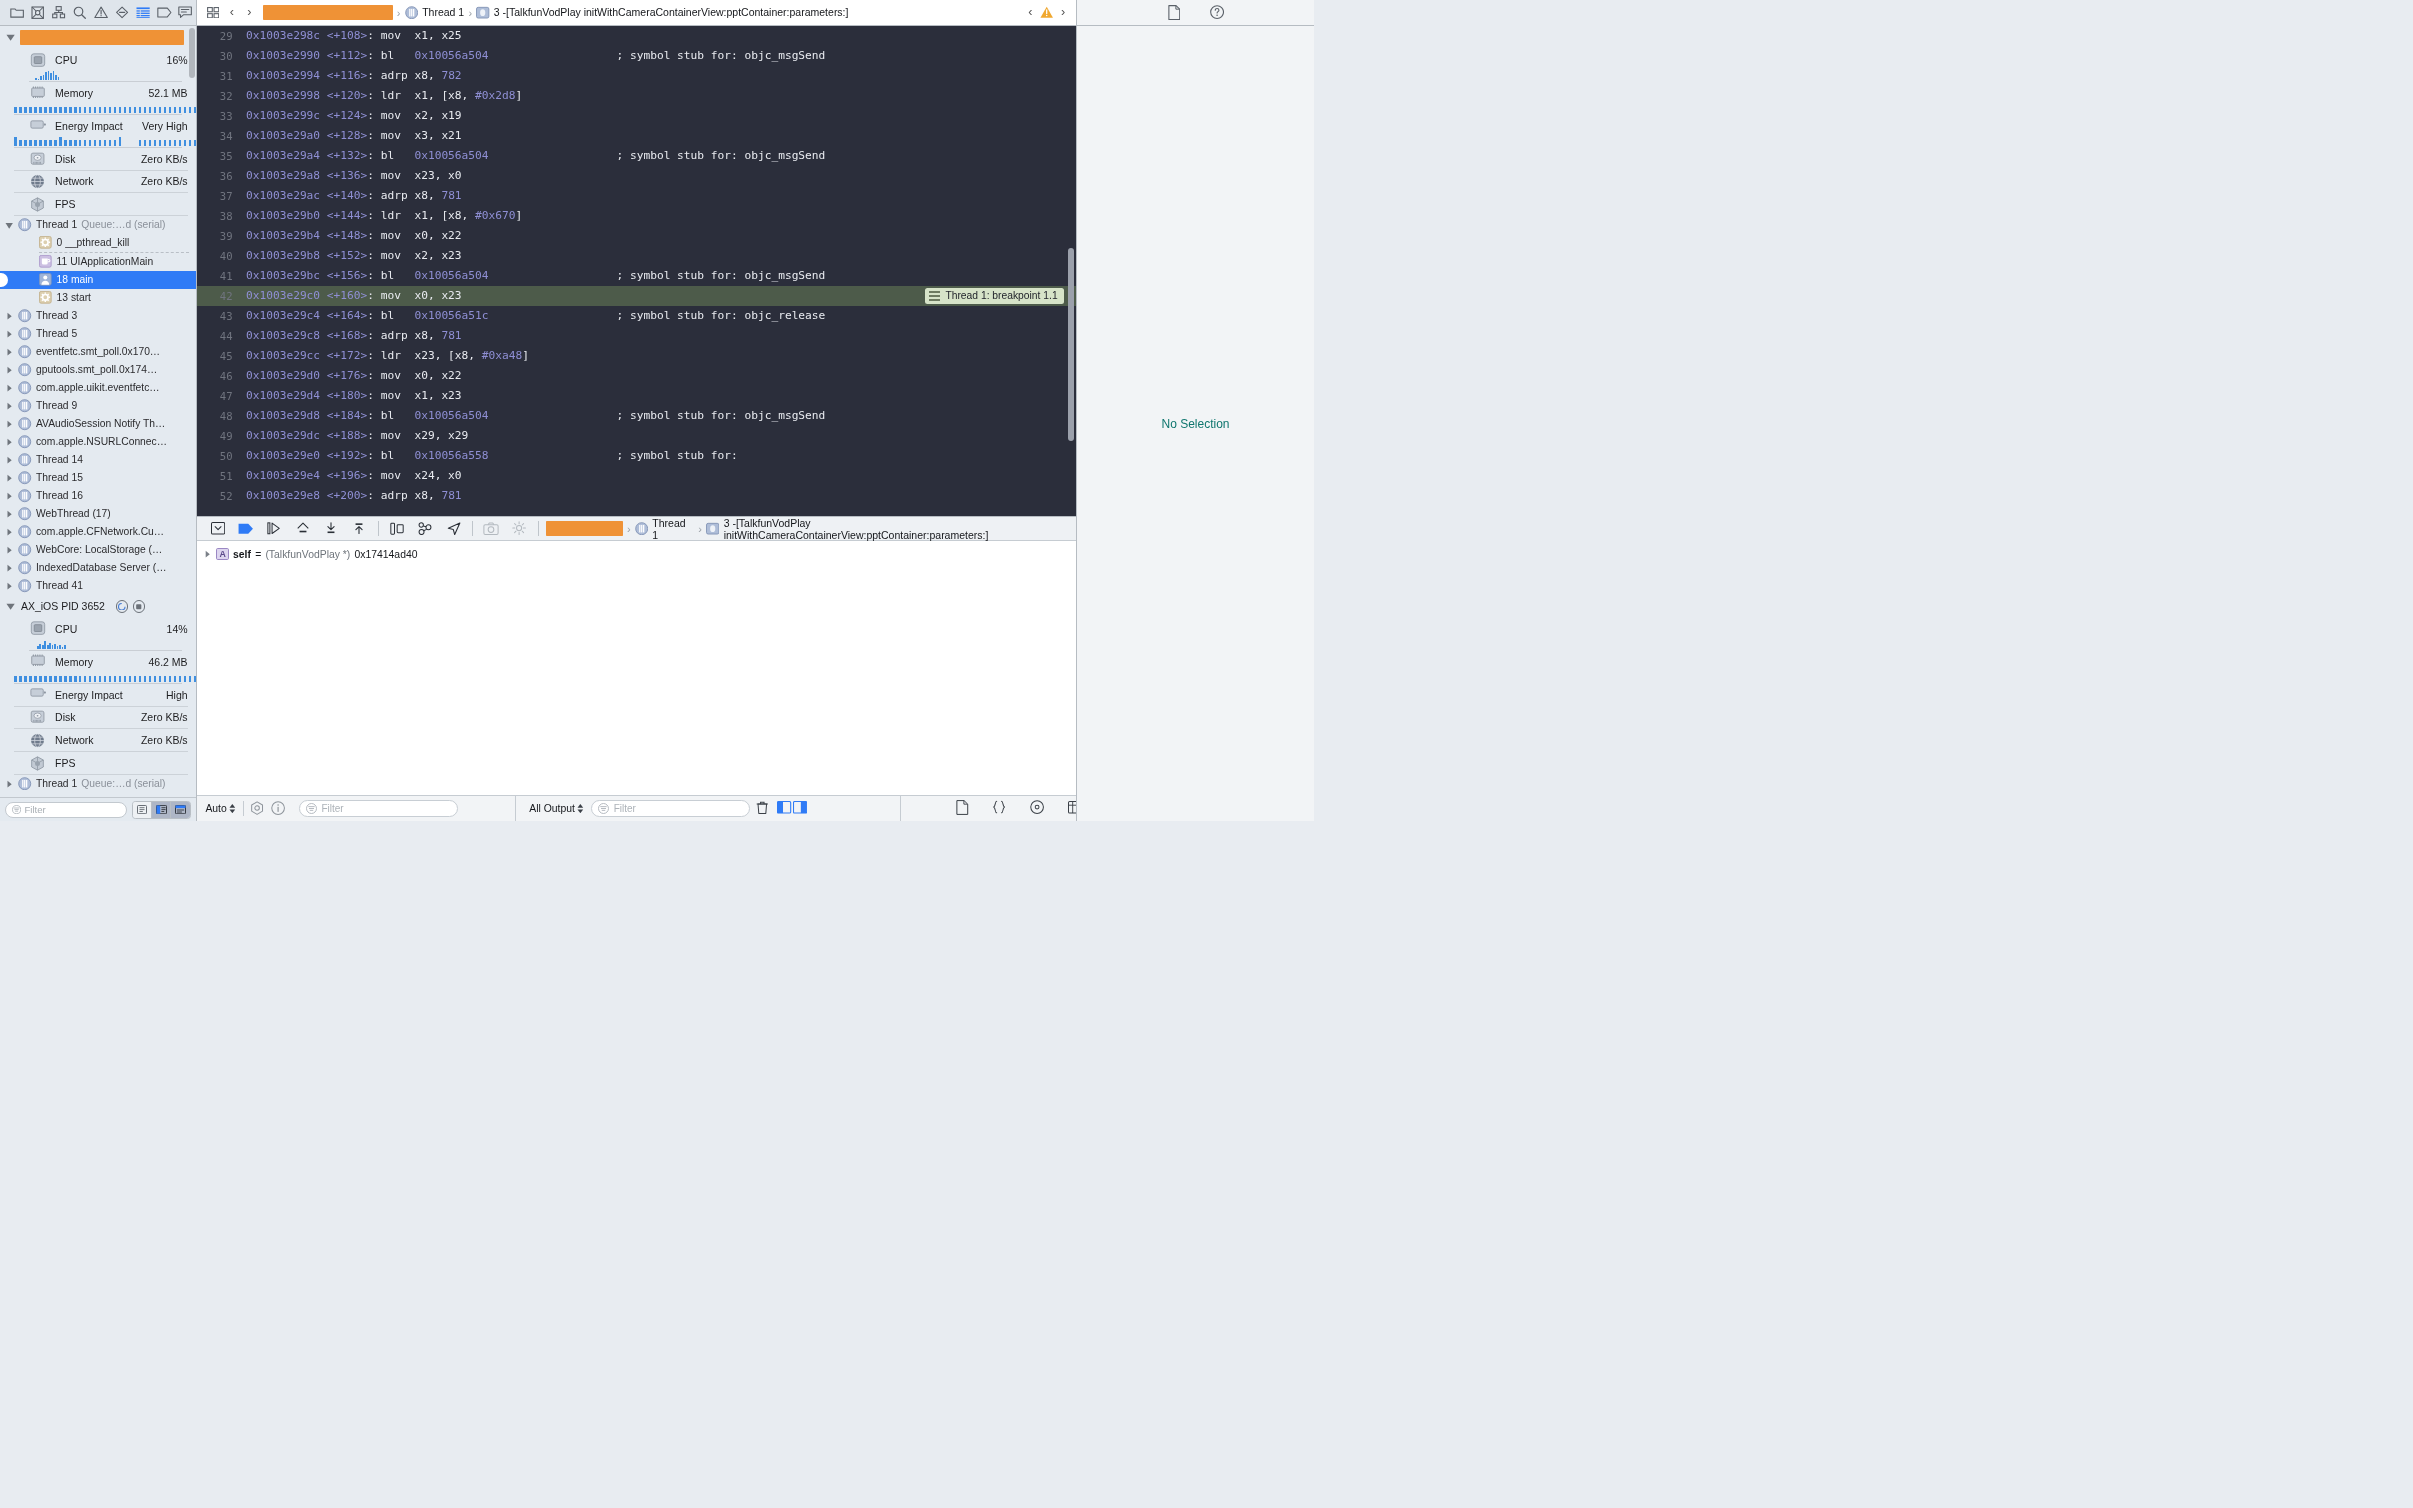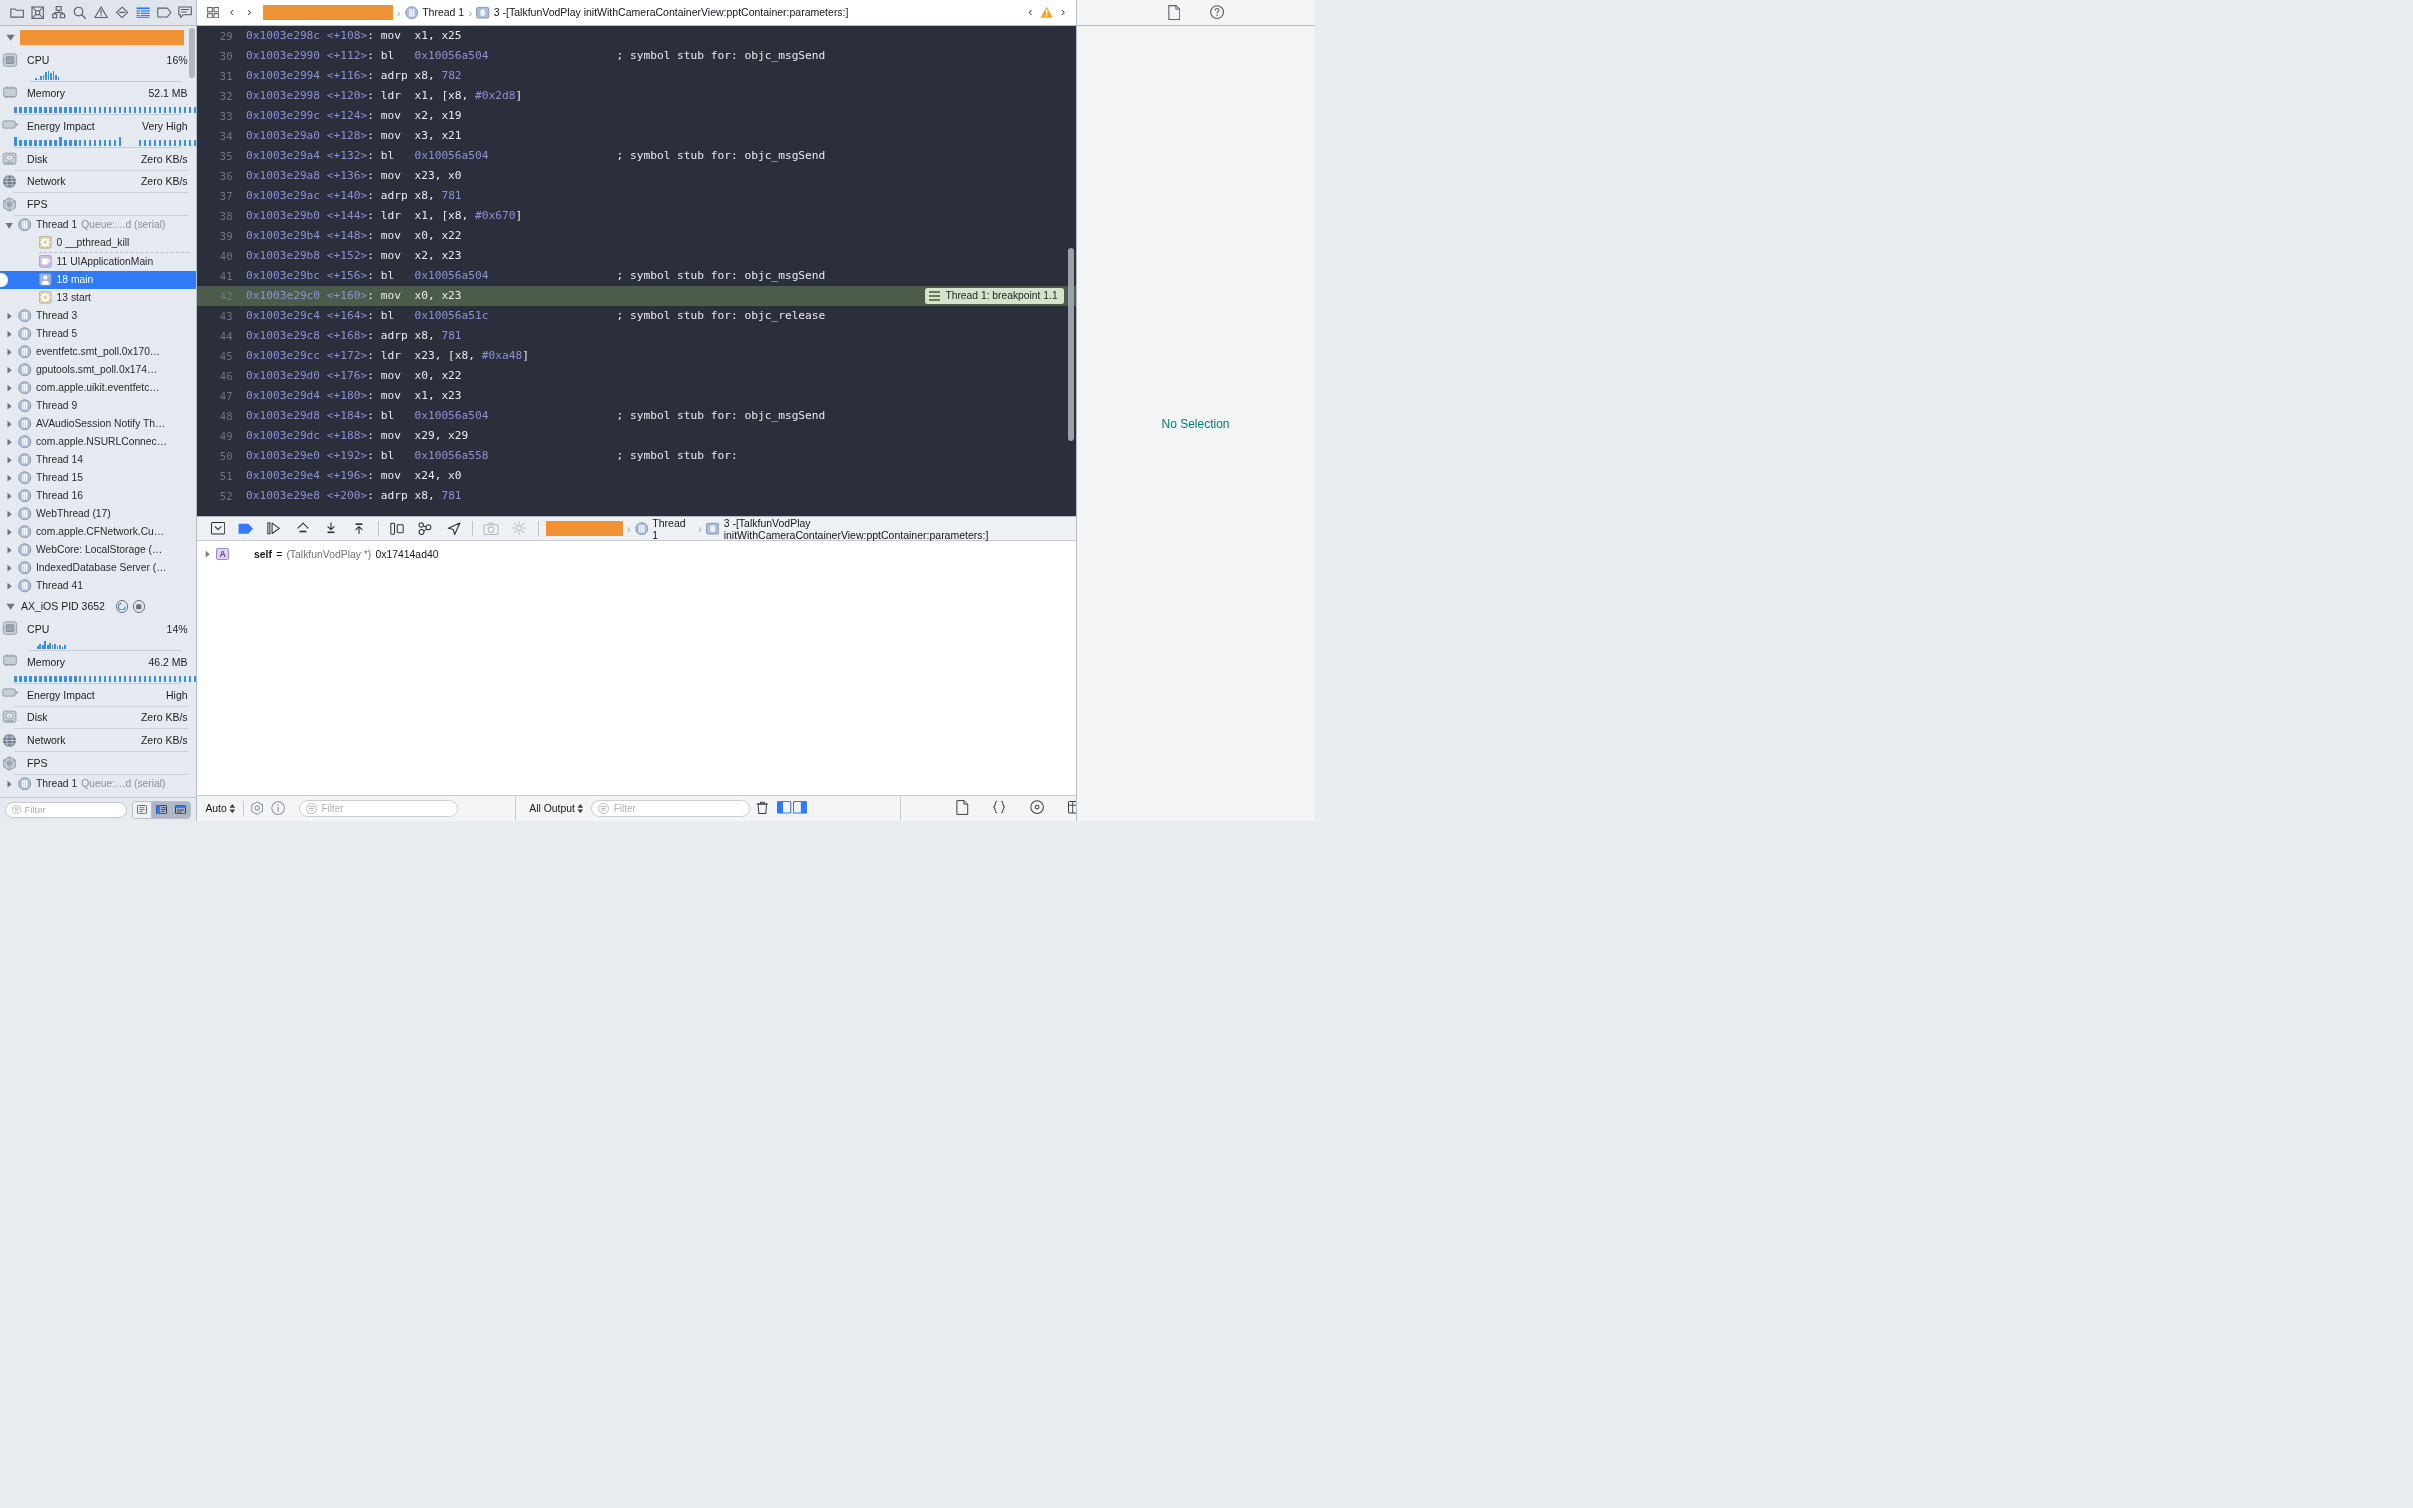--- a/index.html
+++ b/index.html
@@ -49,21 +49,21 @@
              border-right: 0.8px solid #b6bcc2; display: flex; flex-direction: column;
              min-height: 0; position: relative; }
   .sb-scroll { flex: 1; overflow: hidden; position: relative; }
   .sb-scrollbar { position: absolute; right: 0.8px; top: 1.7px; width: 5.9px; height: 50px;
                   background: #b2b7bd; border-radius: 3.4px; }
 
   .proc-header { display: flex; align-items: center; height: 22.6px; padding-left: 5px; gap: 3.4px; }
   .disclose { width: 11.7px; height: 11.7px; flex: none; display:flex; align-items:center; justify-content:center; }
   .proc-redact { height: 15px; background: #ef9236; border-radius: 0.8px; }
 
-  .gauge-row { display: flex; align-items: center; height: 22px; padding-left: 2px;
+  .gauge-row { display: flex; align-items: center; height: 22px; padding-left: 30px;
                gap: 7.5px; position: relative; }
   .gauge-ico { width: 17.6px; height: 14.2px; flex: none; }
   .gauge-label { font-size: 10.5px; color: #1d1d1f; }
   .gauge-val { margin-left: auto; padding-right: 8.4px; font-size: 10.5px; color: #1d1d1f; }
   .sparkline { height: 11px; margin: 0 14.2px 0 28.5px; position: relative;
                border-bottom: 0.8px solid #c9ced4; }
   .spark-bars { position: absolute; bottom: 0.8px; left: 0; display: flex;
                 align-items: flex-end; gap: 0.8px; height: 10px; }
   .spark-bars i { display: block; width: 1.7px; background: #3f8fe0; }
   .sep-line { height: 0.8px; background: #ccd2d8; margin: 0 8.4px 0 14.2px; }
@@ -139,21 +139,21 @@
   .db-crumbs { display: flex; align-items: center; gap: 1.7px; margin-left: 3.4px; }
 
   .debug-panes { flex: 1; display: flex; min-height: 0; }
   .vars-pane { flex: 1; background: #fff; min-width: 0; display: flex; flex-direction: column; }
   .vars-list { flex: 1; padding: 5px 0 0 6.7px; }
   .var-row { display: flex; align-items: center; gap: 4.2px; height: 16px; font-size: 10.4px; }
   .var-tri { width: 8.4px; height: 8.4px; }
   .var-badge { width: 12.6px; height: 12.6px; border: 0.8px solid #9b88c4; background: #ddd5ef;
                border-radius: 1.7px; color: #5b4a8a; font-size: 8.8px; font-weight: bold;
                display: flex; align-items: center; justify-content: center; }
-  .var-name { font-weight: bold; color: #16181c; margin-left: 21px; }
+  .var-name { font-weight: bold; color: #16181c; }
   .var-eq { color: #16181c; }
   .var-type { color: #6e747b; }
   .var-value { color: #16181c; }
 
   .console-pane { width: 370px; flex: none; background: #2b2e3b;
                   border-left: 0.8px solid #b6bcc2; display: flex; flex-direction: column; }
   .console-text { flex: 1; padding: 6.7px 5px 0 6.7px; font-family: "DejaVu Sans Mono", monospace;
                   font-size: 10.6px; line-height: 15px; color: #f2f3f6; white-space: pre-wrap;
                   word-break: break-all; }
   .lldb { color: #6cc25f; }

